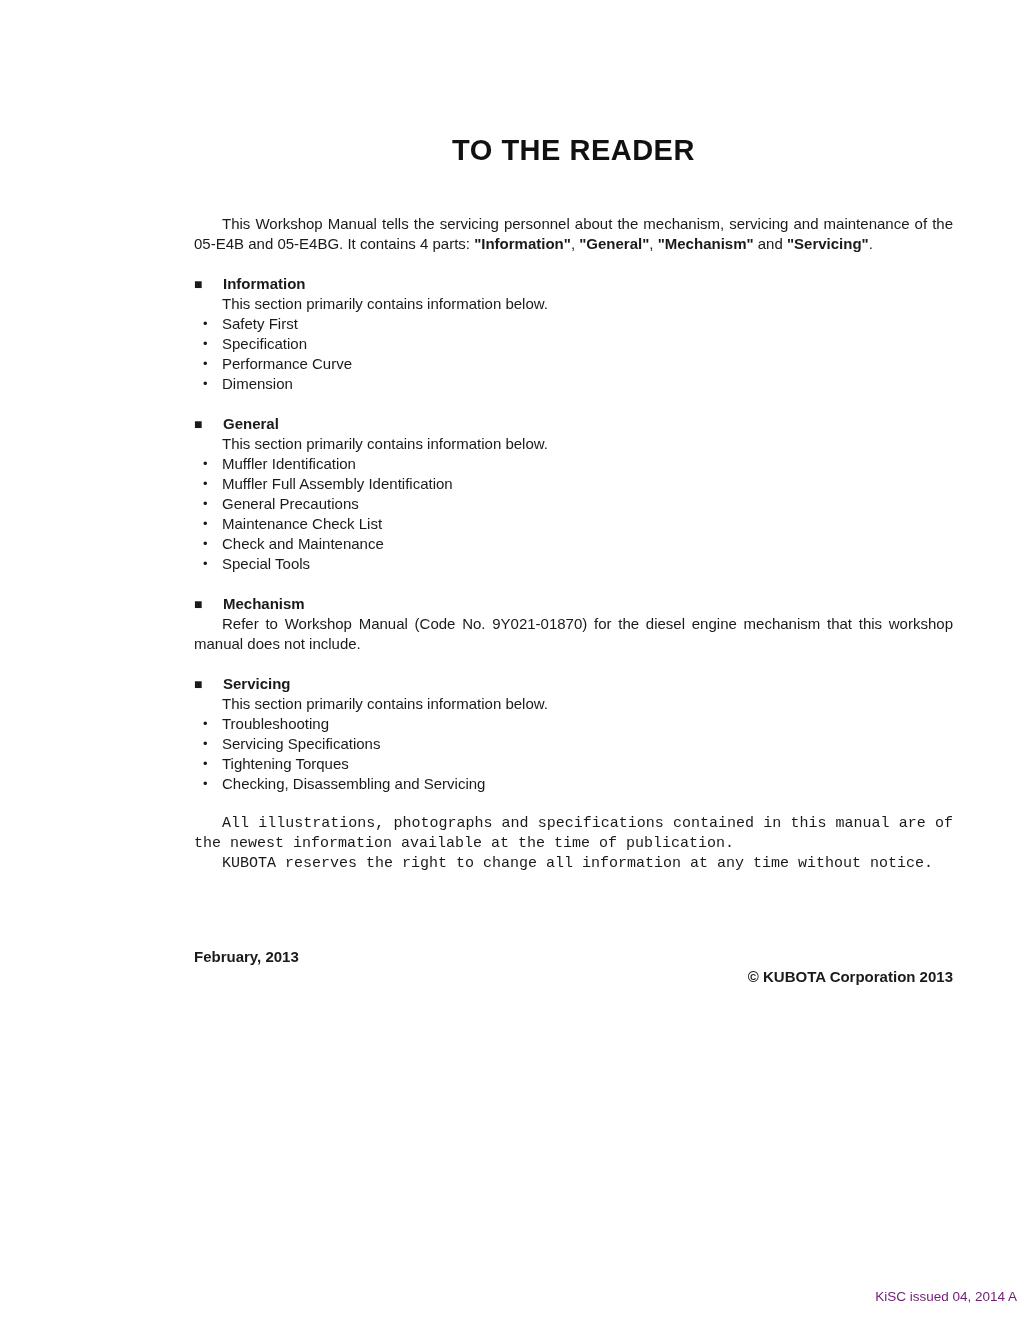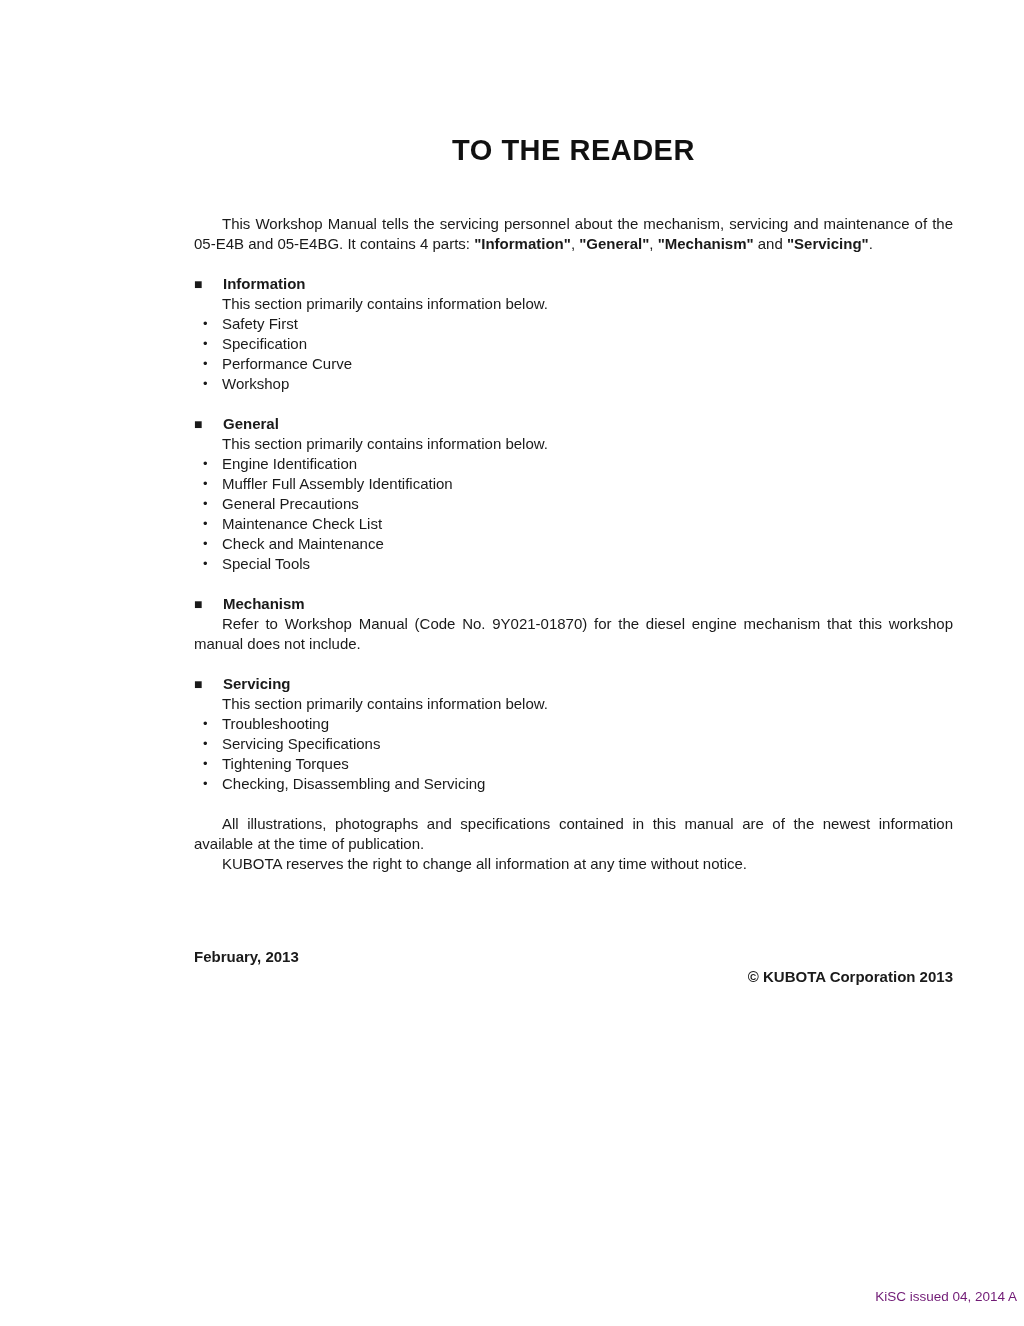--- a/index.html
+++ b/index.html
@@ -42,21 +42,21 @@
     .square-icon {
       position: absolute;
       left: 0;
       top: 0;
       font-size: 14px;
       line-height: 20px;
     }
     ul.bullets { list-style: none; margin: 0; padding: 0; }
     li.bullet-item { position: relative; padding-left: 28px; line-height: 20px; }
     .dot-icon { position: absolute; left: 9px; top: 0; font-size: 13px; line-height: 20px; }
-    .closing { margin-top: 20px; }
+    .closing { margin-top: 20px; font-family: Liberation Mono, monospace; }
     .date-block { margin-top: 73px; }
     .date { text-align: left; font-weight: bold; text-indent: 0; }
     .copyright { font-weight: bold; text-align: right; }
     .footer {
       position: absolute;
       right: 44px;
       top: 1289px;
       font-size: 13.5px;
       line-height: 16px;
       color: #701a75;
@@ -75,32 +75,32 @@
     <div class="section">
       <div class="section-heading">
         <span class="square-icon">■</span>
         <span>Information</span>
       </div>
       <p>This section primarily contains information below.</p>
       <ul class="bullets">
         <li class="bullet-item"><span class="dot-icon">•</span><span>Safety First</span></li>
         <li class="bullet-item"><span class="dot-icon">•</span><span>Specification</span></li>
         <li class="bullet-item"><span class="dot-icon">•</span><span>Performance Curve</span></li>
-        <li class="bullet-item"><span class="dot-icon">•</span><span>Workshop</span></li>
+        <li class="bullet-item"><span class="dot-icon">•</span><span>Dimension</span></li>
       </ul>
     </div>
 
     <div class="section">
       <div class="section-heading">
         <span class="square-icon">■</span>
         <span>General</span>
       </div>
       <p>This section primarily contains information below.</p>
       <ul class="bullets">
-        <li class="bullet-item"><span class="dot-icon">•</span><span>Engine Identification</span></li>
+        <li class="bullet-item"><span class="dot-icon">•</span><span>Muffler Identification</span></li>
         <li class="bullet-item"><span class="dot-icon">•</span><span>Muffler Full Assembly Identification</span></li>
         <li class="bullet-item"><span class="dot-icon">•</span><span>General Precautions</span></li>
         <li class="bullet-item"><span class="dot-icon">•</span><span>Maintenance Check List</span></li>
         <li class="bullet-item"><span class="dot-icon">•</span><span>Check and Maintenance</span></li>
         <li class="bullet-item"><span class="dot-icon">•</span><span>Special Tools</span></li>
       </ul>
     </div>
 
     <div class="section">
       <div class="section-heading">

